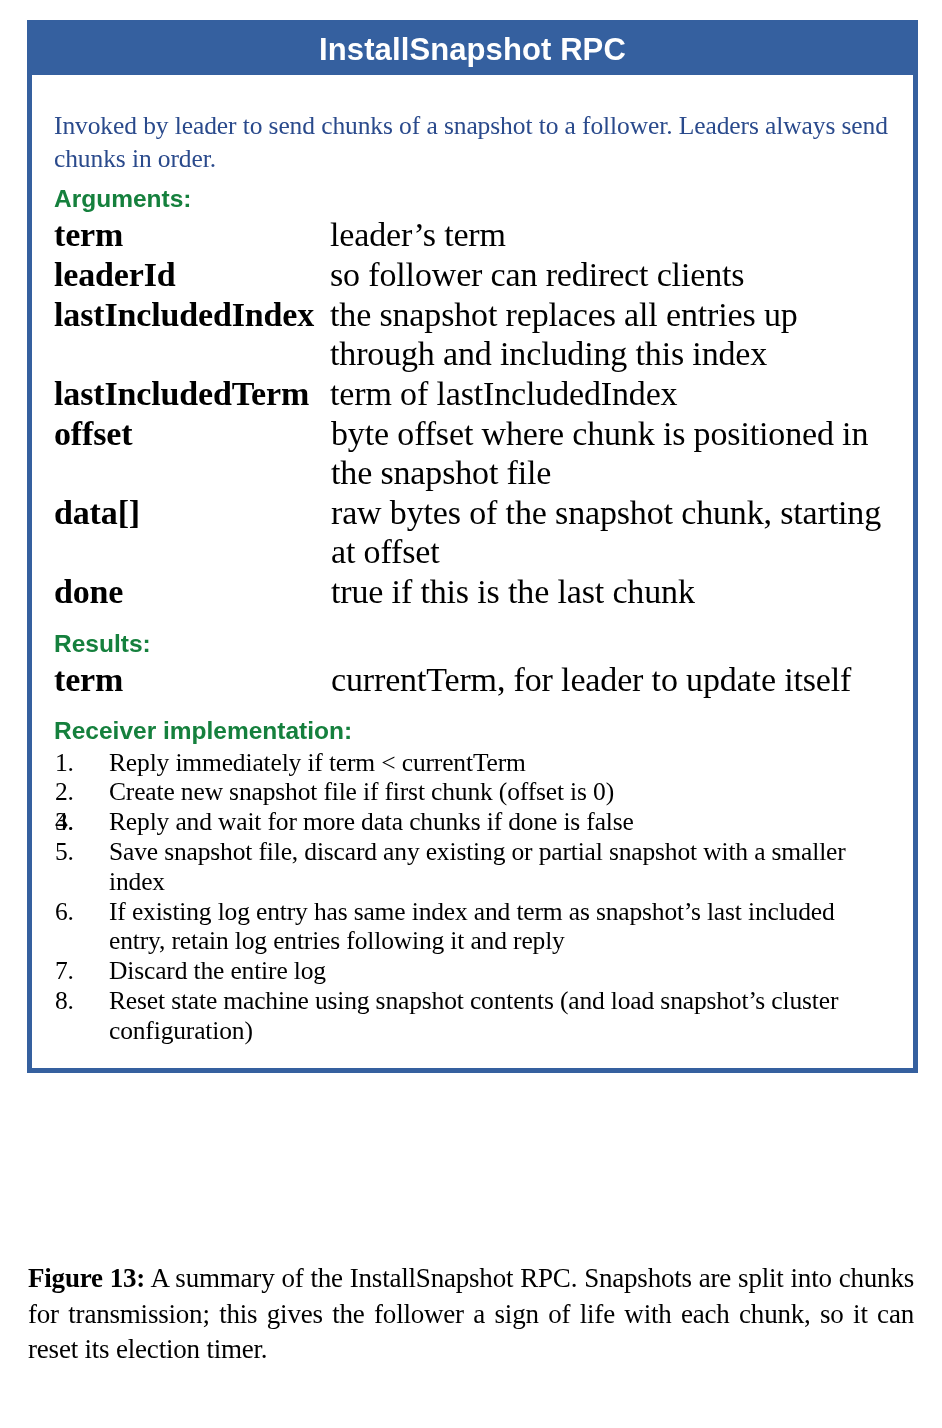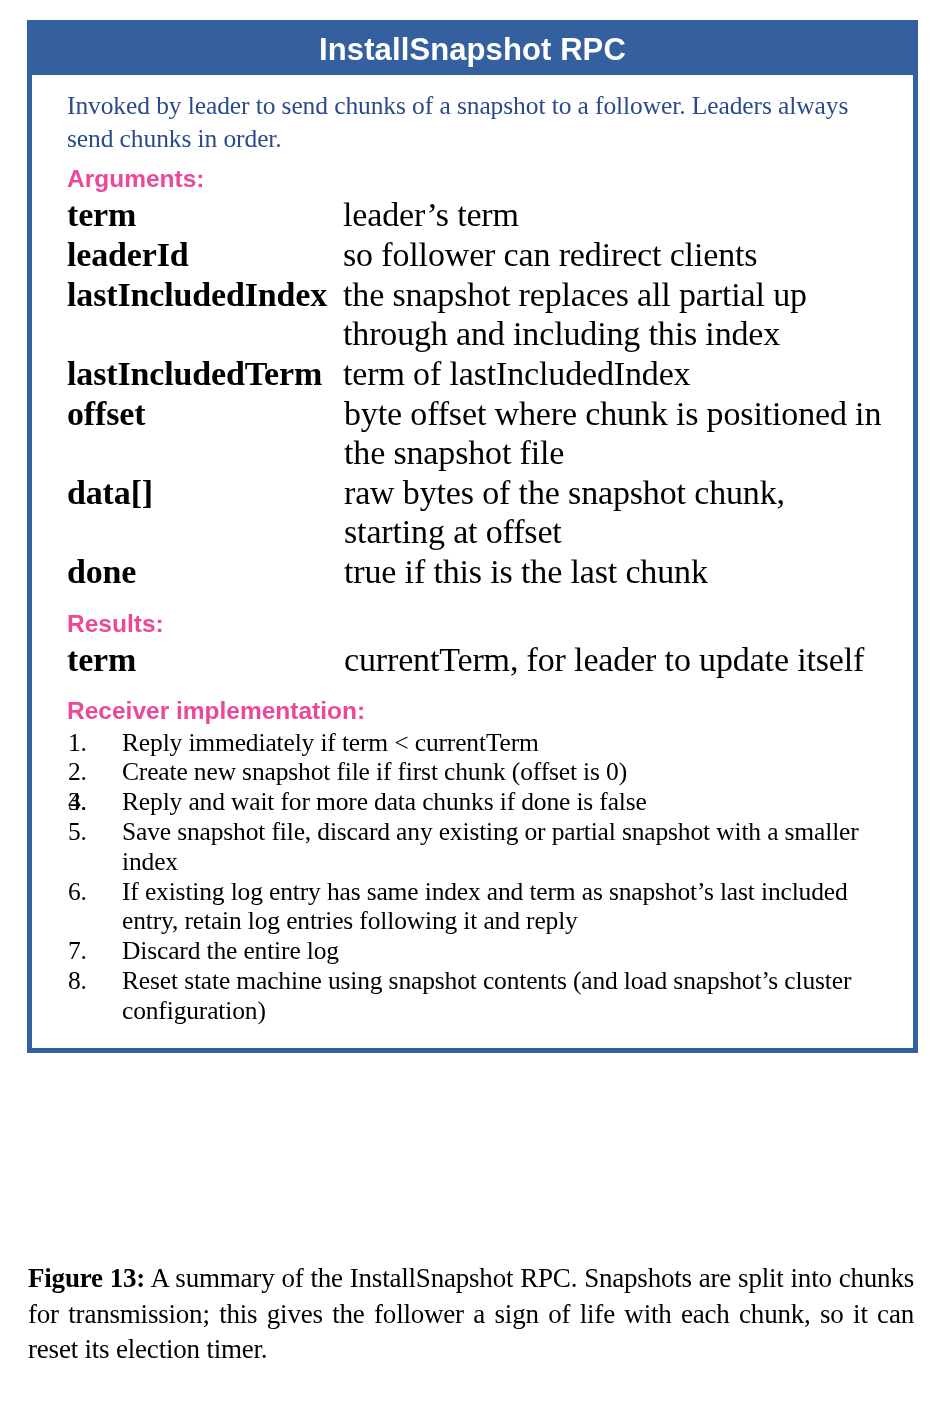--- a/index.html
+++ b/index.html
@@ -44,38 +44,39 @@
     font-family: "Liberation Sans", sans-serif;
     font-weight: bold;
     font-size: 31px;
     color: #ffffff;
     letter-spacing: 0.1px;
     line-height: 1;
   }
 
   .figure-body {
     background: #ffffff;
-    padding: 14px 24px 22px 35px;
+    padding: 14px 24px 22px 22px;
+    margin-top: 20px;
   }
 
   
   .intro {
     color: #2A4A8C;
     font-size: 25.5px;
     line-height: 1.30;
     margin: 0 0 10px 0;
     letter-spacing: -0.1px;
   }
 
   
   .section-head {
     font-family: "Liberation Sans", sans-serif;
     font-weight: bold;
     font-size: 24.5px;
-    color: #ec4899;
+    color: #15803d;
     margin: 18px 0 2px 0;
     line-height: 1.15;
   }
   .section-head.first { margin-top: 10px; }
 
   
   .arg-table {
     width: 100%;
     border-collapse: collapse;
   }
@@ -154,21 +155,21 @@
           <tr>
             <td class="arg-name">term</td>
             <td class="arg-desc">leader’s term</td>
           </tr>
           <tr>
             <td class="arg-name">leaderId</td>
             <td class="arg-desc">so follower can redirect clients</td>
           </tr>
           <tr>
             <td class="arg-name">lastIncludedIndex</td>
-            <td class="arg-desc">the snapshot replaces all partial up through and including this index</td>
+            <td class="arg-desc">the snapshot replaces all entries up through and including this index</td>
           </tr>
           <tr>
             <td class="arg-name">lastIncludedTerm</td>
             <td class="arg-desc">term of lastIncludedIndex</td>
           </tr>
           <tr>
             <td class="arg-name">offset</td>
             <td class="arg-desc shifted">byte offset where chunk is positioned in the snapshot file</td>
           </tr>
           <tr>

